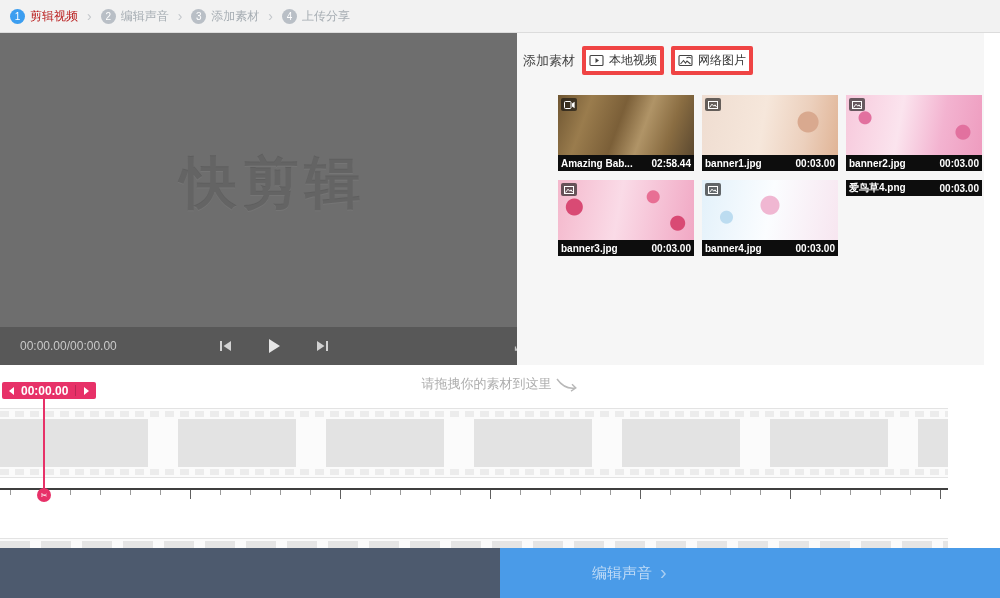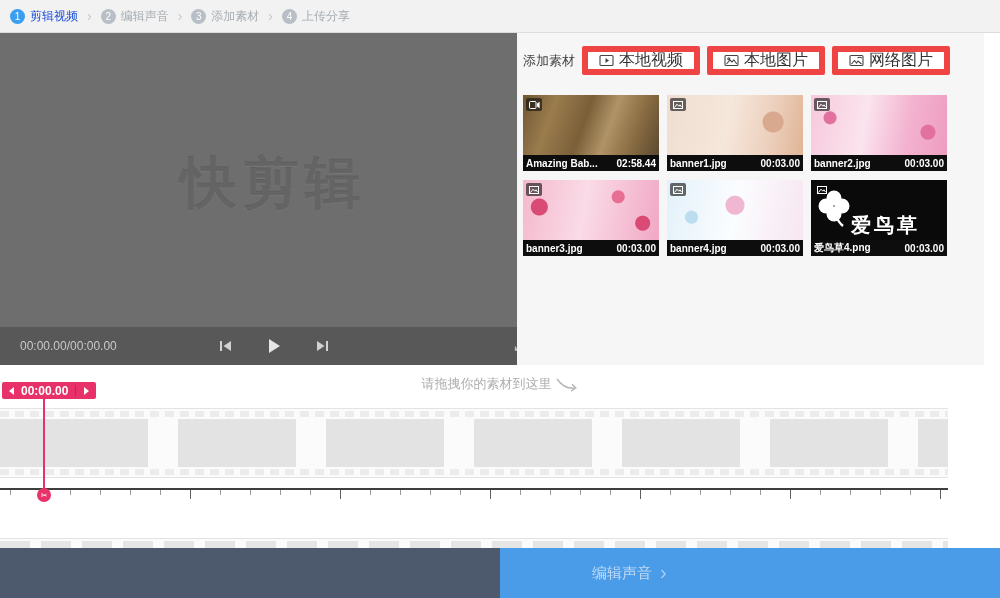--- a/index.html
+++ b/index.html
@@ -11,43 +11,43 @@
   .topbar { position:absolute; top:0; left:0; width:1000px; height:33px; background:#f2f2f2;
             border-bottom:1px solid #dcdcdc; display:flex; align-items:center; justify-content:space-between; padding:0 12px 0 10px; }
   .topbar-left { display:flex; align-items:center; gap:22px; }
   .tb-btn { display:flex; align-items:center; gap:6px; font-size:12px; color:#444; cursor:pointer; }
   .steps { display:flex; align-items:center; gap:9px; }
   .step { display:flex; align-items:center; gap:5px; }
   .step-num { width:15px; height:15px; border-radius:50%; background:#b9bfc6; color:#fff; font-size:10px;
               display:flex; align-items:center; justify-content:center; }
   .step-label { font-size:12px; color:#a6adb3; }
   .step.active .step-num { background:#3c9ef0; }
-  .step.active .step-label { color:#1d4ed8; }
+  .step.active .step-label { color:#b91c1c; }
   .step-chevron { color:#c3c7cb; font-size:14px; line-height:1; }
 
   
   .preview { position:absolute; top:33px; left:0; width:547px; height:332px; background:#6e6e6e; }
   .watermark { position:absolute; top:113px; left:0; width:100%; text-align:center; font-size:56px; font-weight:bold;
                letter-spacing:6px; color:rgba(0,0,0,0.14); text-shadow:0 1px 0 rgba(255,255,255,0.05); }
   .preview-controls { position:absolute; bottom:0; left:0; width:100%; height:38px; background:#585858;
                       display:flex; align-items:center; }
   .timecode { position:absolute; left:20px; font-size:12px; color:#c9c9c9; }
   .transport { position:absolute; left:50%; transform:translateX(-50%); display:flex; align-items:center; gap:30px; }
   .tbtn { background:none; border:none; cursor:pointer; display:flex; align-items:center; padding:2px; }
   .fullscreen-btn { position:absolute; right:16px; background:none; border:none; cursor:pointer; padding:2px; }
 
   
   .library { position:absolute; top:33px; left:517px; width:467px; height:332px; background:#f6f6f6; }
   .lib-toolbar { display:flex; align-items:center; gap:7px; padding:13px 0 0 6px; height:42px; }
   .lib-add-label { font-size:13px; color:#444; white-space:nowrap; }
-  .lib-btn { display:flex; align-items:center; gap:5px; height:29px; padding:0 11px; background:#fff;
-             border:6px solid #ef4444; border-radius:2px; font-size:16px; color:#333; cursor:pointer; white-space:nowrap; }
+  .lib-btn { display:flex; align-items:center; gap:5px; height:29px; padding:0 3px; background:#fff;
+             border:4px solid #ef4444; border-radius:2px; font-size:12px; color:#333; cursor:pointer; white-space:nowrap; }
   .thumb-grid { display:grid; grid-template-columns:repeat(3,136px); column-gap:8px; row-gap:9px;
                 padding-left:6px; margin-top:20px; }
-  .thumb { width:136px; cursor:pointer; }
+  .thumb { width:136px; cursor:pointer;margin-left:35px; }
   .thumb-img { position:relative; width:136px; height:60px; overflow:hidden; }
   .corner-icon { position:absolute; top:3px; left:3px; width:16px; height:13px; background:rgba(15,15,15,0.62);
                  border-radius:2px; display:flex; align-items:center; justify-content:center; }
   .thumb-label { height:16px; background:#0d0d0d; color:#fff; font-size:10px; font-weight:600;
                  display:flex; align-items:center; justify-content:space-between; padding:0 3px; }
   .ti-1 { background:linear-gradient(110deg,#6f5632 0%,#9a7c4d 22%,#7b5f38 45%,#b09467 62%,#8a6d42 80%,#5c4930 100%); }
   .ti-2 { background:radial-gradient(circle at 78% 45%,#d9a98f 0 10px,transparent 11px),
                      linear-gradient(100deg,#efddd1 0%,#f6e7db 45%,#ecd0bd 75%,#e0b496 100%); }
   .ti-3 { background:radial-gradient(circle at 14% 38%,#e2719f 0 6px,transparent 7px),
                      radial-gradient(circle at 86% 62%,#e2719f 0 7px,transparent 8px),
@@ -173,28 +173,20 @@
       <button class="lib-btn">
         <svg width="15" height="13" viewBox="0 0 15 13" fill="none" stroke="#444" stroke-width="1.1">
           <rect x="1" y="1.5" width="13" height="10" rx="1"></rect>
           <path d="M6.5 4 L10 6.5 L6.5 9 Z" fill="#444" stroke="none"></path>
         </svg>
         <span>本地视频</span>
       </button>
       <button class="lib-btn">
         <svg width="15" height="13" viewBox="0 0 15 13" fill="none" stroke="#444" stroke-width="1.1">
           <rect x="1" y="1.5" width="13" height="10" rx="1"></rect>
-          <circle cx="4.8" cy="4.8" r="1"></circle>
-          <path d="M2.5 10 L6 6 L8 8 L9.8 5.8 L12.8 10"></path>
-        </svg>
-        <span>本地图片</span>
-      </button>
-      <button class="lib-btn">
-        <svg width="15" height="13" viewBox="0 0 15 13" fill="none" stroke="#444" stroke-width="1.1">
-          <rect x="1" y="1.5" width="13" height="10" rx="1"></rect>
           <path d="M2.5 10 L5.5 6.5 L7.5 9 L9 7 L12.5 10"></path>
           <path d="M8.5 4.2 a3 3 0 0 1 4.4 0"></path>
         </svg>
         <span>网络图片</span>
       </button>
     </div>
 
     <div class="thumb-grid">
 
       <div class="thumb">
@@ -266,36 +258,20 @@
               </svg>
           </span>
         </div>
         <div class="thumb-label">
           <span>banner4.jpg</span>
           <span>00:03.00</span>
         </div>
       </div>
 
       <div class="thumb">
-        <div class="thumb-img ti-6">
-          <span class="corner-icon">
-            <svg width="10" height="8" viewBox="0 0 10 8">
-                <rect x="0.5" y="0.5" width="9" height="7" fill="none" stroke="#fff"></rect>
-                <path d="M1.5 6.5 L4 3.2 L5.8 5.2 L7 3.8 L8.5 6" stroke="#fff" fill="none"></path>
-              </svg>
-          </span>
-          <svg class="clover" width="36" height="40" viewBox="0 0 36 40" fill="#fff">
-            <circle cx="18" cy="10" r="7.5"></circle>
-              <circle cx="10" cy="18" r="7.5"></circle>
-            <circle cx="26" cy="18" r="7.5"></circle>
-              <circle cx="18" cy="26" r="7.5"></circle>
-            <path d="M20 27 q2 7 7 11" stroke="#fff" stroke-width="2.4" fill="none"></path>
-          </svg>
-          <span class="thumb-overlay-text">爱鸟草</span>
-        </div>
         <div class="thumb-label">
           <span>爱鸟草4.png</span>
           <span>00:03.00</span>
         </div>
       </div>
 
     </div>
   </section>
 
   <section class="timeline">

